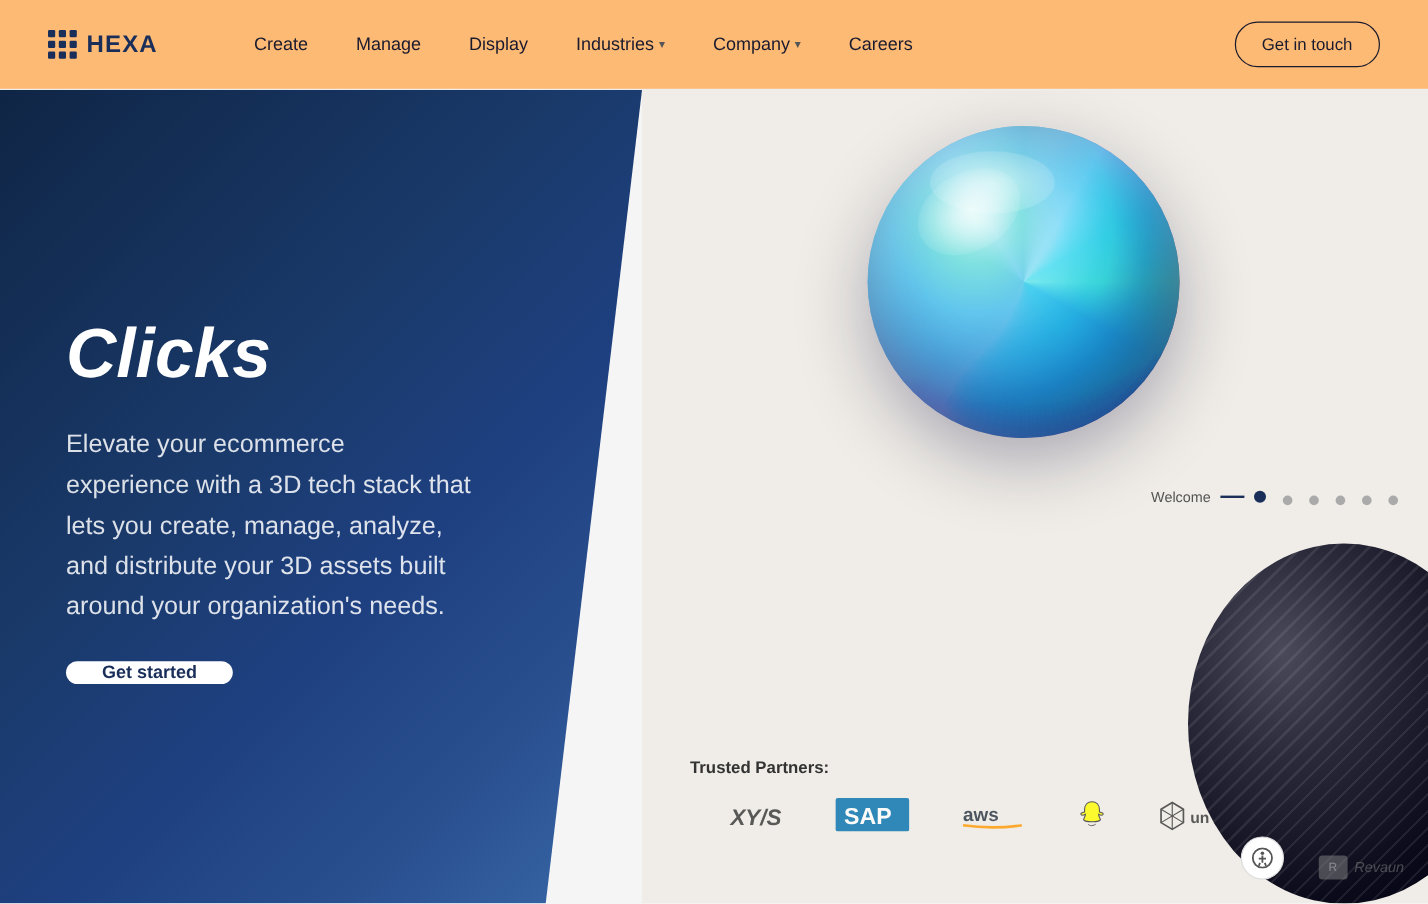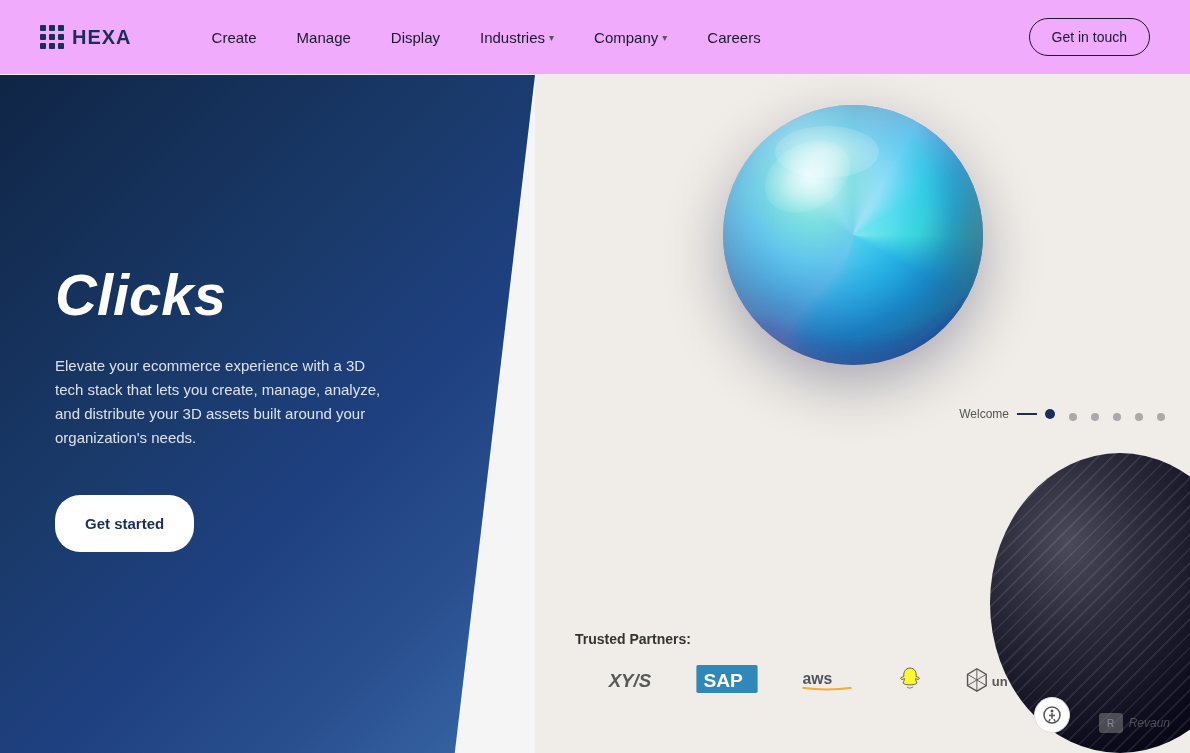--- a/index.html
+++ b/index.html
@@ -1,21 +1,21 @@
 <!DOCTYPE html>
 <html><head>
   <meta charset="utf-8">
   <style>
     * { margin: 0; padding: 0; box-sizing: border-box; }
     body { font-family: -apple-system, BlinkMacSystemFont, 'Segoe UI', Helvetica, Arial, sans-serif; width: 1190px; height: 753px; overflow: hidden; background: #f5f5f5; position: relative; }
 
     
     nav {
       position: absolute; top: 0; left: 0; right: 0; height: 75px;
-      background: #f0abfc; display: flex; align-items: center; padding: 0 40px;
+      background: #fdba74; display: flex; align-items: center; padding: 0 40px;
       z-index: 100; border-bottom: 1px solid #eee;
     }
     .logo { display: flex; align-items: center; gap: 8px; margin-right: 80px; }
     .logo-icon { display: grid; grid-template-columns: 1fr 1fr 1fr; gap: 3px; }
     .logo-dot { width: 6px; height: 6px; background: #1a2e5a; border-radius: 1px; }
     .logo-text { font-size: 20px; font-weight: 700; color: #1a2e5a; letter-spacing: 1px; text-transform: uppercase; }
     .nav-links { display: flex; align-items: flex-end; gap: 40px; flex: 1; }
     .nav-link { font-size: 15px; color: #1a1a2e; text-decoration: none; cursor: pointer; display: flex; align-items: center; gap: 4px; font-weight: 400; }
     .chevron { font-size: 10px; color: #555; }
     .nav-cta { margin-left: auto; border: 1.5px solid #1a1a2e; border-radius: 25px; padding: 10px 22px; font-size: 14px; color: #1a1a2e; cursor: pointer; background: transparent; font-weight: 500; white-space: nowrap; }
@@ -26,24 +26,24 @@
     
     .hero-left {
       width: 535px; height: 678px;
       background: linear-gradient(135deg, #0f2545 0%, #1a3a6b 40%, #1e4080 60%, #2a5090 80%, #3a6aaa 100%);
       position: relative; padding: 60px 50px 50px 55px;
       clip-path: polygon(0 0, 100% 0, 85% 100%, 0 100%);
       display: flex; flex-direction: column; justify-content: flex-start;
     }
     .hero-title { color: #fff; font-size: 58px; font-weight: 700; line-height: 1.1; margin-bottom: 28px; }
     .hero-title-italic { font-style: italic; font-weight: 700; }
-    .hero-desc { color: rgba(255,255,255,0.85); font-size: 15px; line-height: 1.6; max-width: 340px; margin-bottom: 45px; }
+    .hero-desc { color: rgba(255,255,255,0.85); font-size: 21px; line-height: 1.6; max-width: 340px; margin-bottom: 29px; }
     .hero-btn {
       background: #fff; color: #1a2e5a; border: none; border-radius: 25px;
-      padding: 20px 30px; font-size: 15px; font-weight: 600; cursor: pointer;
+      padding: 1px 30px; font-size: 15px; font-weight: 600; cursor: pointer;
       width: fit-content; display: inline-block;
     }
 
     
     .hero-right {
       flex: 1; position: relative; background: #f0ede8;
       display: flex; flex-direction: column; align-items: center; justify-content: flex-start;
       padding-top: 30px;
     }
 

